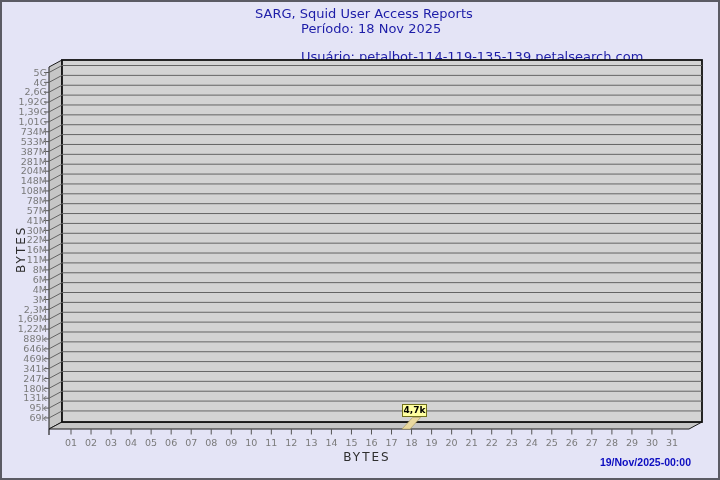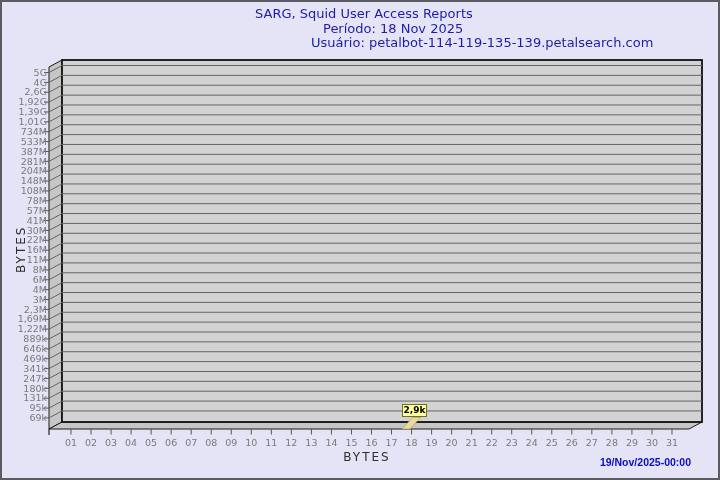--- a/index.html
+++ b/index.html
@@ -4,22 +4,22 @@
 <style>
   html,body{margin:0;padding:0;}
   body{
     width:720px;height:480px;box-sizing:border-box;position:relative;overflow:hidden;
     background:var(--page-bg,#e4e4f6);
     border:2px solid var(--page-border,#5b5b64);
     font-family:"DejaVu Sans",sans-serif;
   }
   .hdr-line{position:absolute;white-space:nowrap;color:var(--title-color,#1d1da8);font-size:13px;}
   #title-1{left:253px;top:4px;}
-  #title-2{left:299px;top:19px;margin-left:22px;}
-  #title-3{left:299px;top:33px;margin-left:10px;}
+  #title-2{left:299px;top:19px;}
+  #title-3{left:299px;top:47px;}
   #chart-svg{position:absolute;left:0;top:0;}
   #y-axis-title{
     position:absolute;left:12px;top:213px;height:58px;width:15px;
     writing-mode:vertical-rl;transform:rotate(180deg);
     font-size:12px;letter-spacing:2px;color:var(--axis-title-color,#2e2e2e);
   }
   #x-axis-title{
     position:absolute;left:337px;top:448px;width:56px;text-align:center;
     font-size:12px;letter-spacing:2px;color:var(--axis-title-color,#2e2e2e);
   }
@@ -251,15 +251,15 @@
     <text x="649.957" y="444" text-anchor="middle" font-size="9.5" fill="#7a7a7a">30</text>
     <line x1="669.99" y1="427" x2="669.99" y2="432.5" stroke="#555" stroke-width="1"></line>
     <text x="669.99" y="444" text-anchor="middle" font-size="9.5" fill="#7a7a7a">31</text>
     <line x1="47" y1="427" x2="47" y2="433" stroke="#222" stroke-width="1.2"></line>
     <polygon points="410.56100000000004,415.5 418.56100000000004,415.5 408.06100000000004,427 400.06100000000004,427" fill="#ead9a0" stroke="#a89858" stroke-width="0.6"></polygon>
   </svg>
 
 <div id="y-axis-title">BYTES</div>
 <div id="x-axis-title">BYTES</div>
 
-<div id="bar-value-label">2,9k</div>
+<div id="bar-value-label">4,7k</div>
 
 <div id="generated-timestamp">19/Nov/2025-00:00</div>
 
 </body></html>

